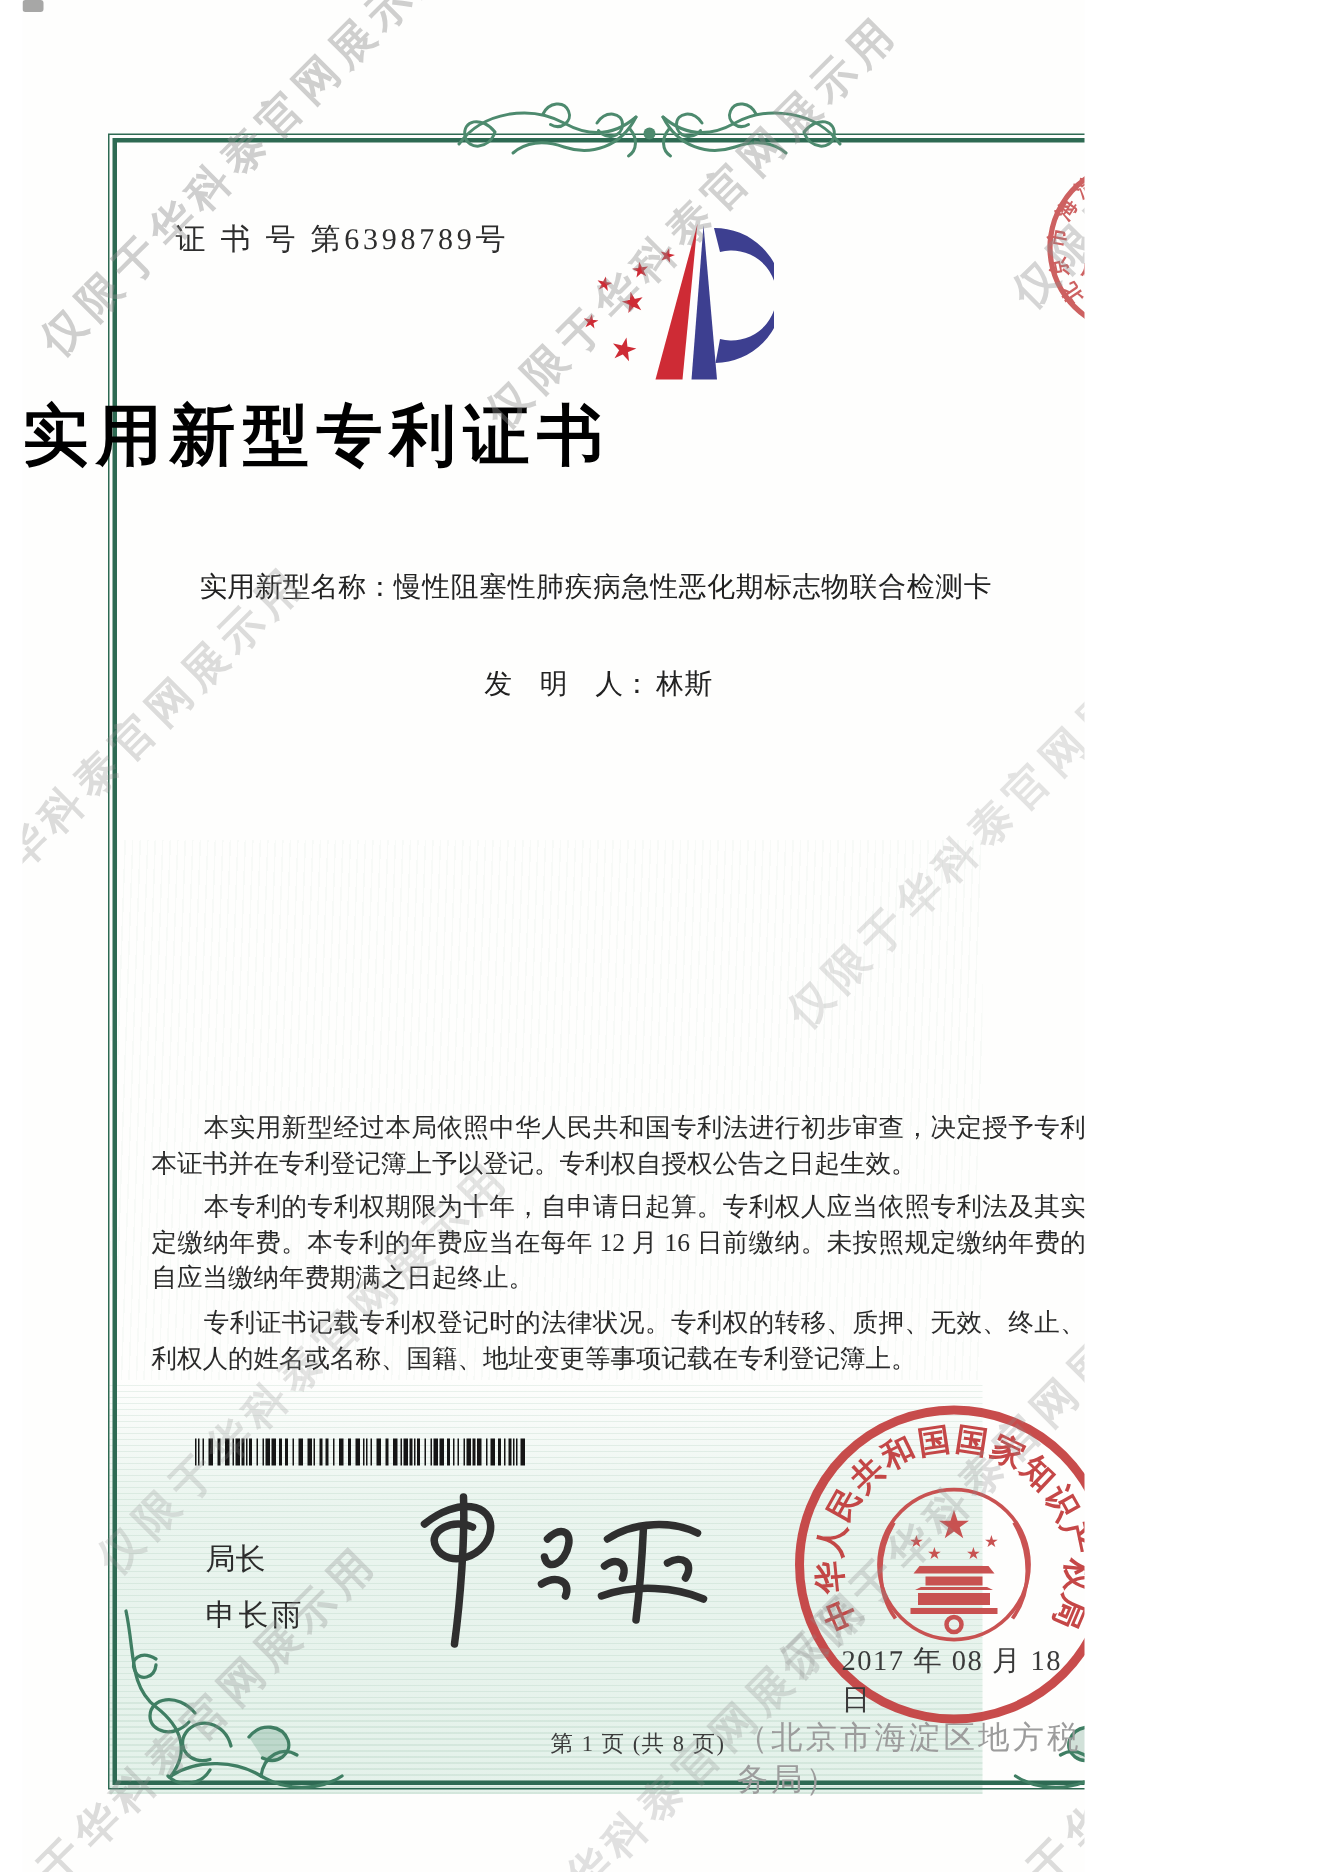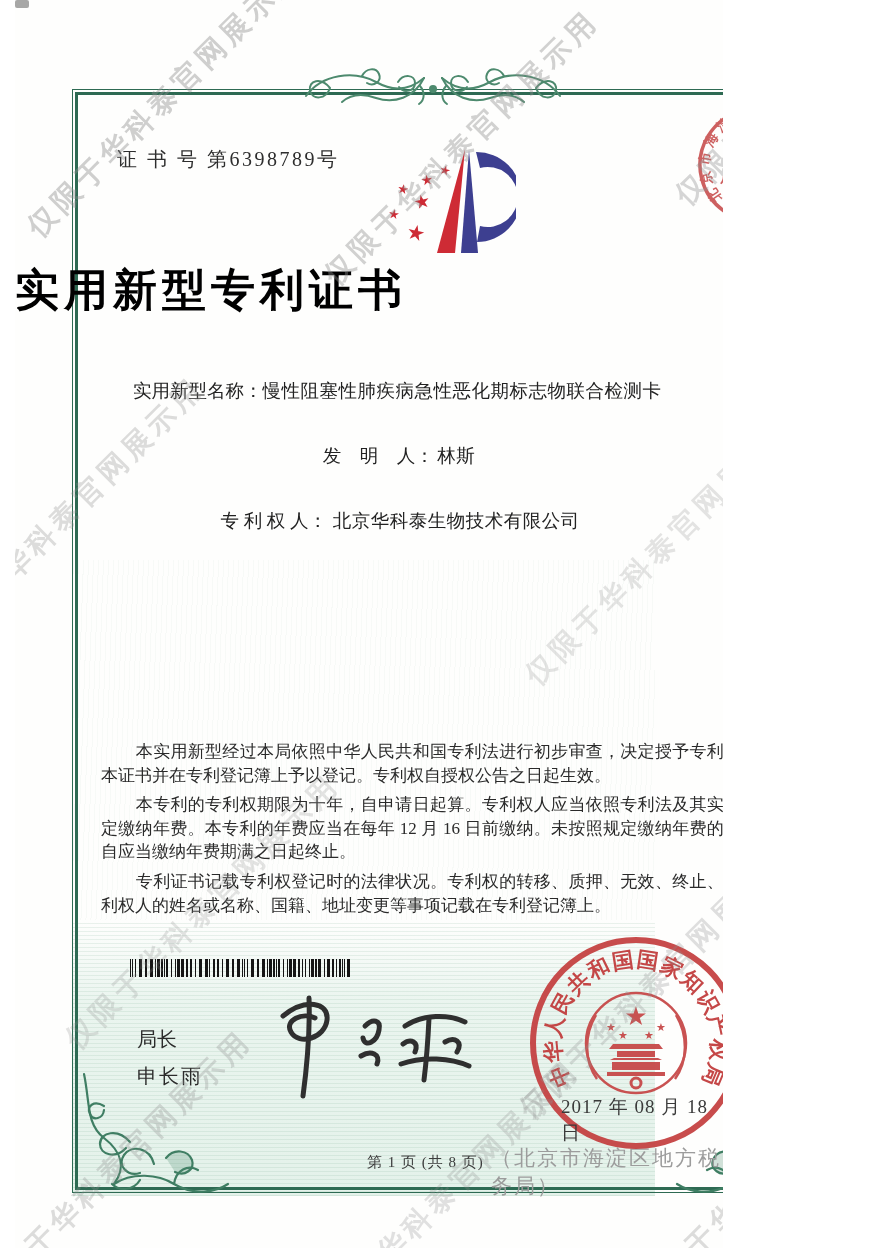--- a/index.html
+++ b/index.html
@@ -139,23 +139,20 @@
   </svg>
 
   <div class="abs title">实用新型专利证书</div>
 
   <div class="abs fields">
     <div class="field">
       <span class="flabel">实用新型名称：</span><span class="fvalue">慢性阻塞性肺疾病急性恶化期标志物联合检测卡</span>
     </div>
     <div class="field">
       <span class="flabel">发　明　人：</span><span class="fvalue">林斯</span>
-    </div>
-    <div class="field">
-      <span class="flabel">专 利 权 人：</span><span class="fvalue">北京华科泰生物技术有限公司</span>
     </div>
   </div>
 
   <div class="abs paras">
     <p>本实用新型经过本局依照中华人民共和国专利法进行初步审查，决定授予专利权，颁发本证书并在专利登记簿上予以登记。专利权自授权公告之日起生效。</p>
     <p>本专利的专利权期限为十年，自申请日起算。专利权人应当依照专利法及其实施细则规定缴纳年费。本专利的年费应当在每年 12 月 16 日前缴纳。未按照规定缴纳年费的，专利权自应当缴纳年费期满之日起终止。</p>
     <p>专利证书记载专利权登记时的法律状况。专利权的转移、质押、无效、终止、恢复和专利权人的姓名或名称、国籍、地址变更等事项记载在专利登记簿上。</p>
   </div>
 
   <div class="abs barcode" id="barcode"><i style="width: 1px; margin-right: 1px;"></i><i style="width: 1px; margin-right: 2px;"></i><i style="width: 1px; margin-right: 3px;"></i><i style="width: 3px; margin-right: 3px;"></i><i style="width: 2px; margin-right: 3px;"></i><i style="width: 3px; margin-right: 2px;"></i><i style="width: 1px; margin-right: 1px;"></i><i style="width: 3px; margin-right: 1px;"></i><i style="width: 2px; margin-right: 1px;"></i><i style="width: 1px; margin-right: 1px;"></i><i style="width: 2px; margin-right: 3px;"></i><i style="width: 1px; margin-right: 3px;"></i><i style="width: 1px; margin-right: 1px;"></i><i style="width: 3px; margin-right: 1px;"></i><i style="width: 3px; margin-right: 2px;"></i><i style="width: 2px; margin-right: 2px;"></i><i style="width: 2px; margin-right: 3px;"></i><i style="width: 1px; margin-right: 3px;"></i><i style="width: 3px; margin-right: 3px;"></i><i style="width: 3px; margin-right: 1px;"></i><i style="width: 1px; margin-right: 3px;"></i><i style="width: 2px; margin-right: 2px;"></i><i style="width: 2px; margin-right: 3px;"></i><i style="width: 1px; margin-right: 3px;"></i><i style="width: 3px; margin-right: 3px;"></i><i style="width: 2px; margin-right: 3px;"></i><i style="width: 3px; margin-right: 2px;"></i><i style="width: 1px; margin-right: 1px;"></i><i style="width: 1px; margin-right: 2px;"></i><i style="width: 1px; margin-right: 3px;"></i><i style="width: 3px; margin-right: 3px;"></i><i style="width: 2px; margin-right: 3px;"></i><i style="width: 3px; margin-right: 2px;"></i><i style="width: 1px; margin-right: 1px;"></i><i style="width: 3px; margin-right: 1px;"></i><i style="width: 2px; margin-right: 1px;"></i><i style="width: 1px; margin-right: 1px;"></i><i style="width: 2px; margin-right: 3px;"></i><i style="width: 1px; margin-right: 3px;"></i><i style="width: 1px; margin-right: 1px;"></i><i style="width: 3px; margin-right: 1px;"></i><i style="width: 3px; margin-right: 2px;"></i><i style="width: 2px; margin-right: 2px;"></i><i style="width: 1px; margin-right: 2px;"></i><i style="width: 1px; margin-right: 3px;"></i><i style="width: 1px; margin-right: 1px;"></i><i style="width: 3px; margin-right: 1px;"></i><i style="width: 2px; margin-right: 1px;"></i><i style="width: 3px; margin-right: 3px;"></i><i style="width: 1px; margin-right: 2px;"></i><i style="width: 3px; margin-right: 2px;"></i><i style="width: 2px; margin-right: 2px;"></i><i style="width: 1px; margin-right: 2px;"></i><i style="width: 2px; margin-right: 1px;"></i><i style="width: 1px; margin-right: 1px;"></i><i style="width: 1px; margin-right: 2px;"></i><i style="width: 3px; margin-right: 2px;"></i></div>

